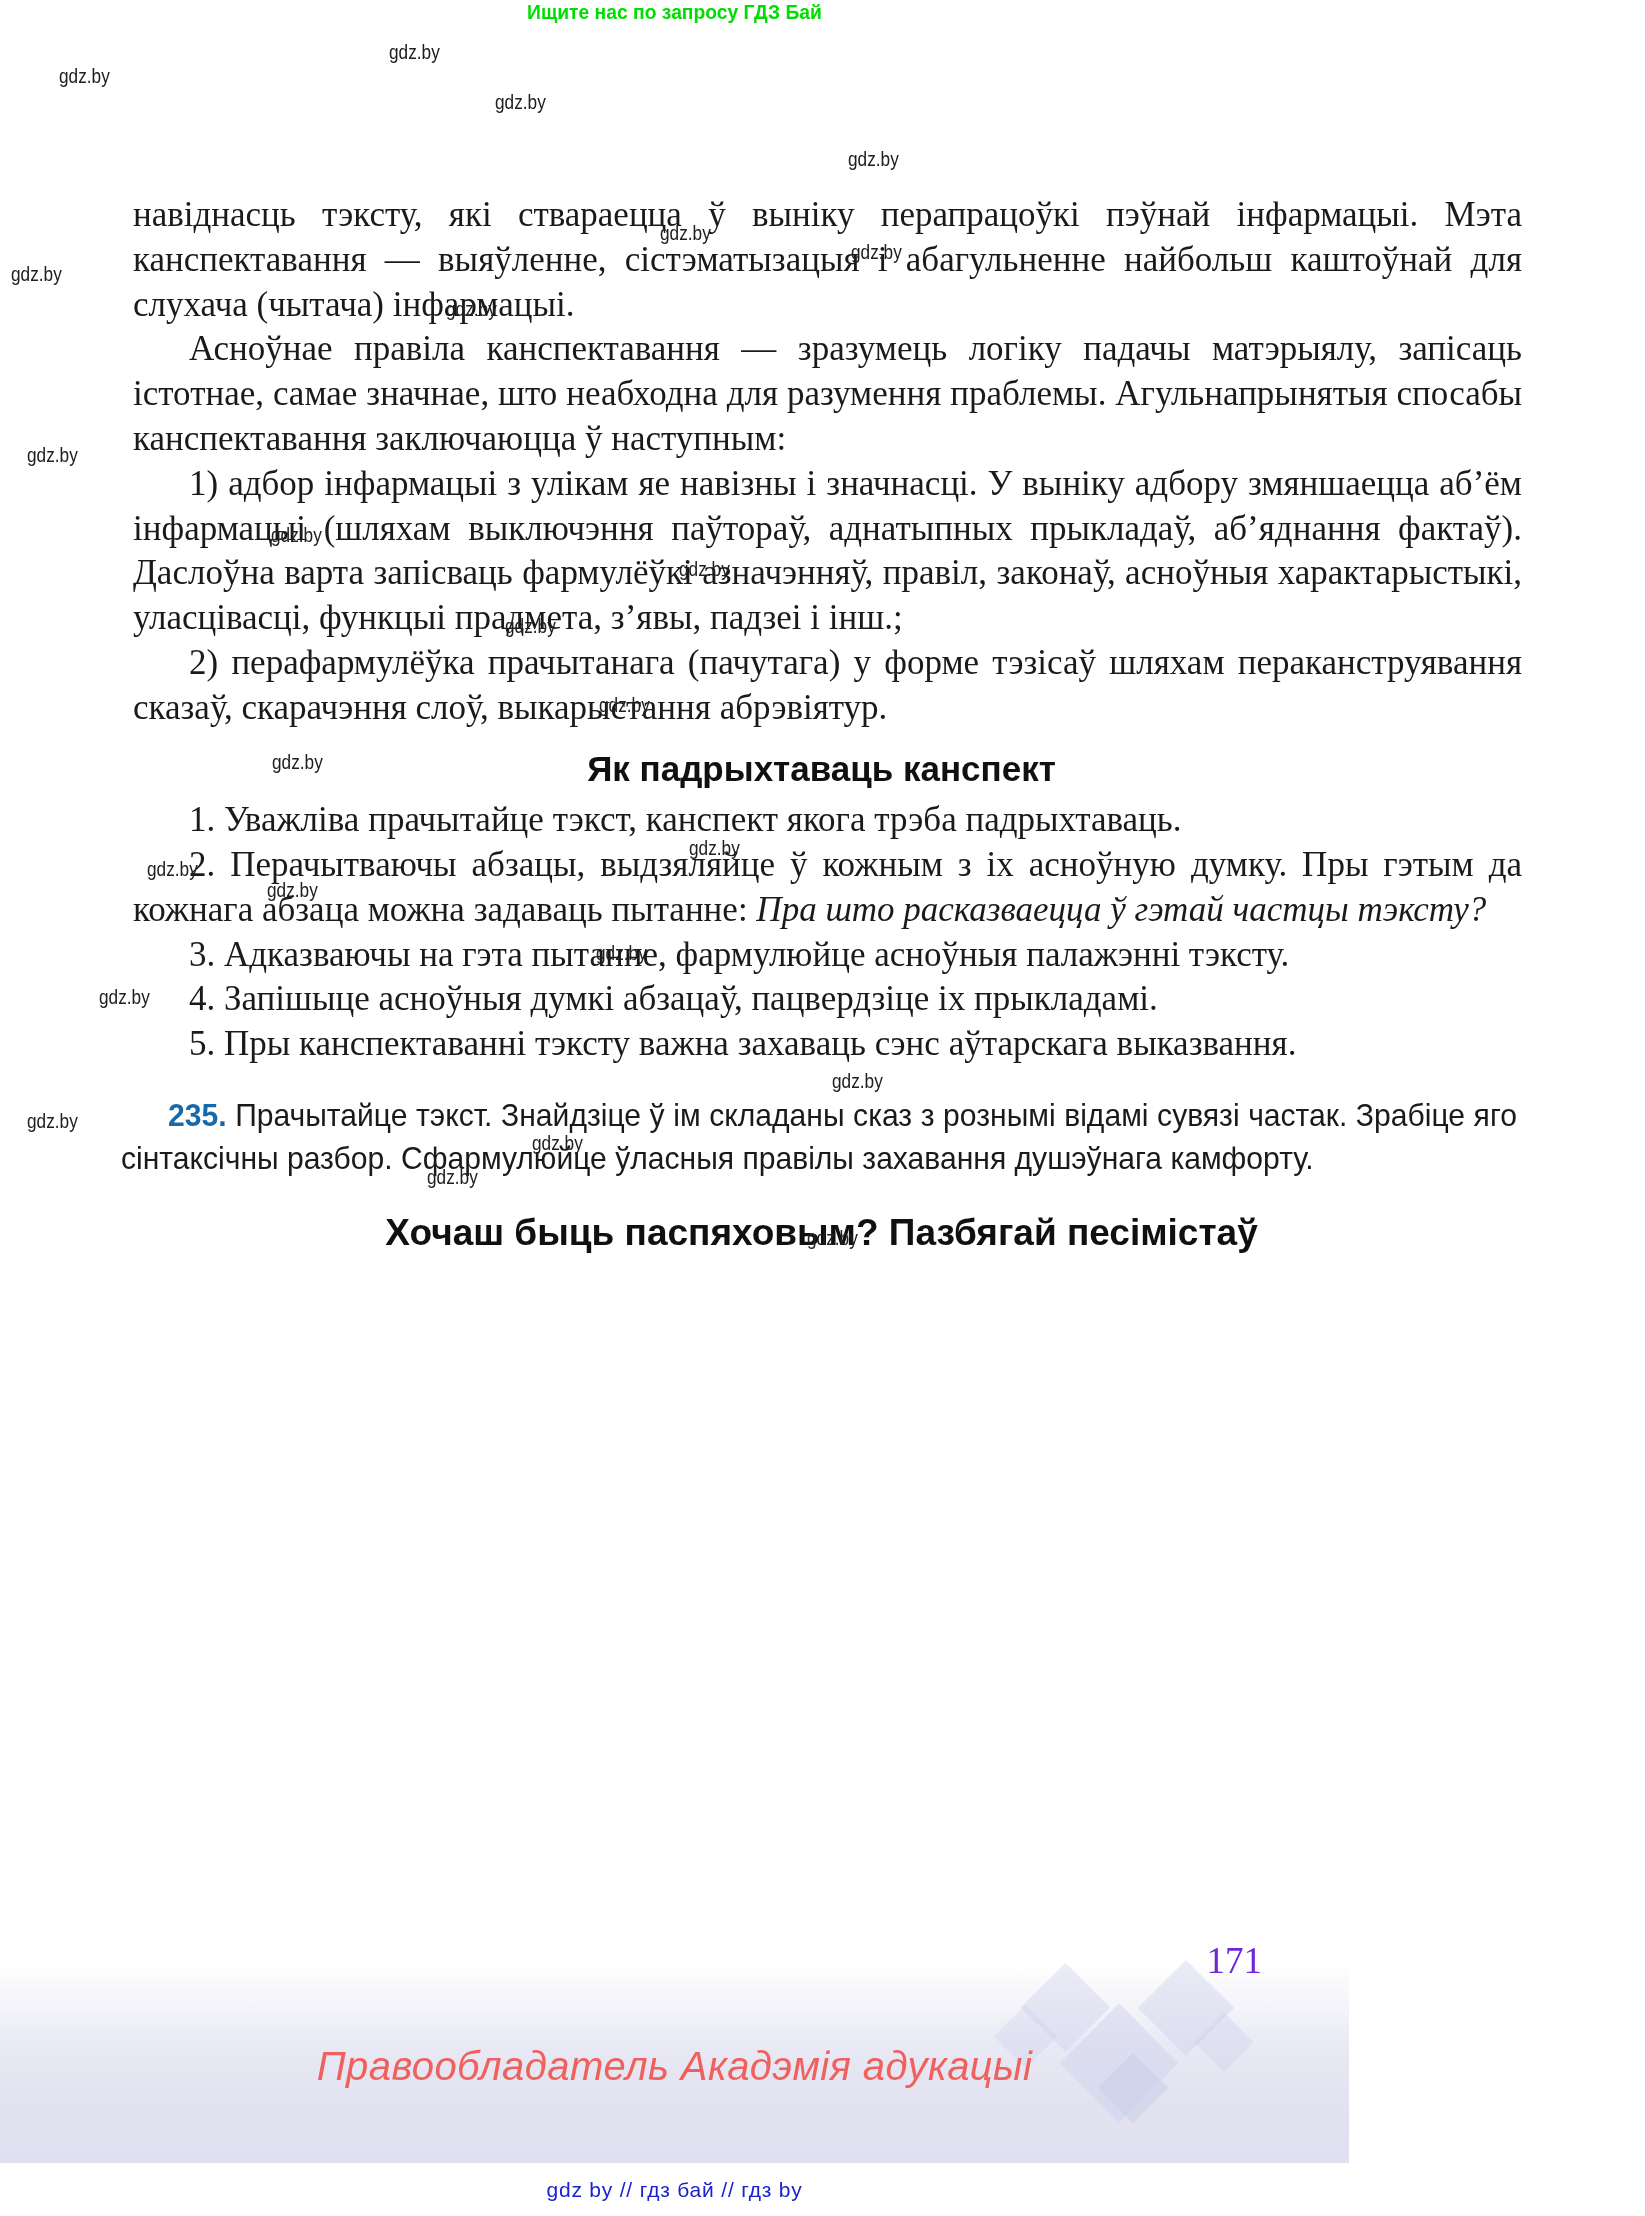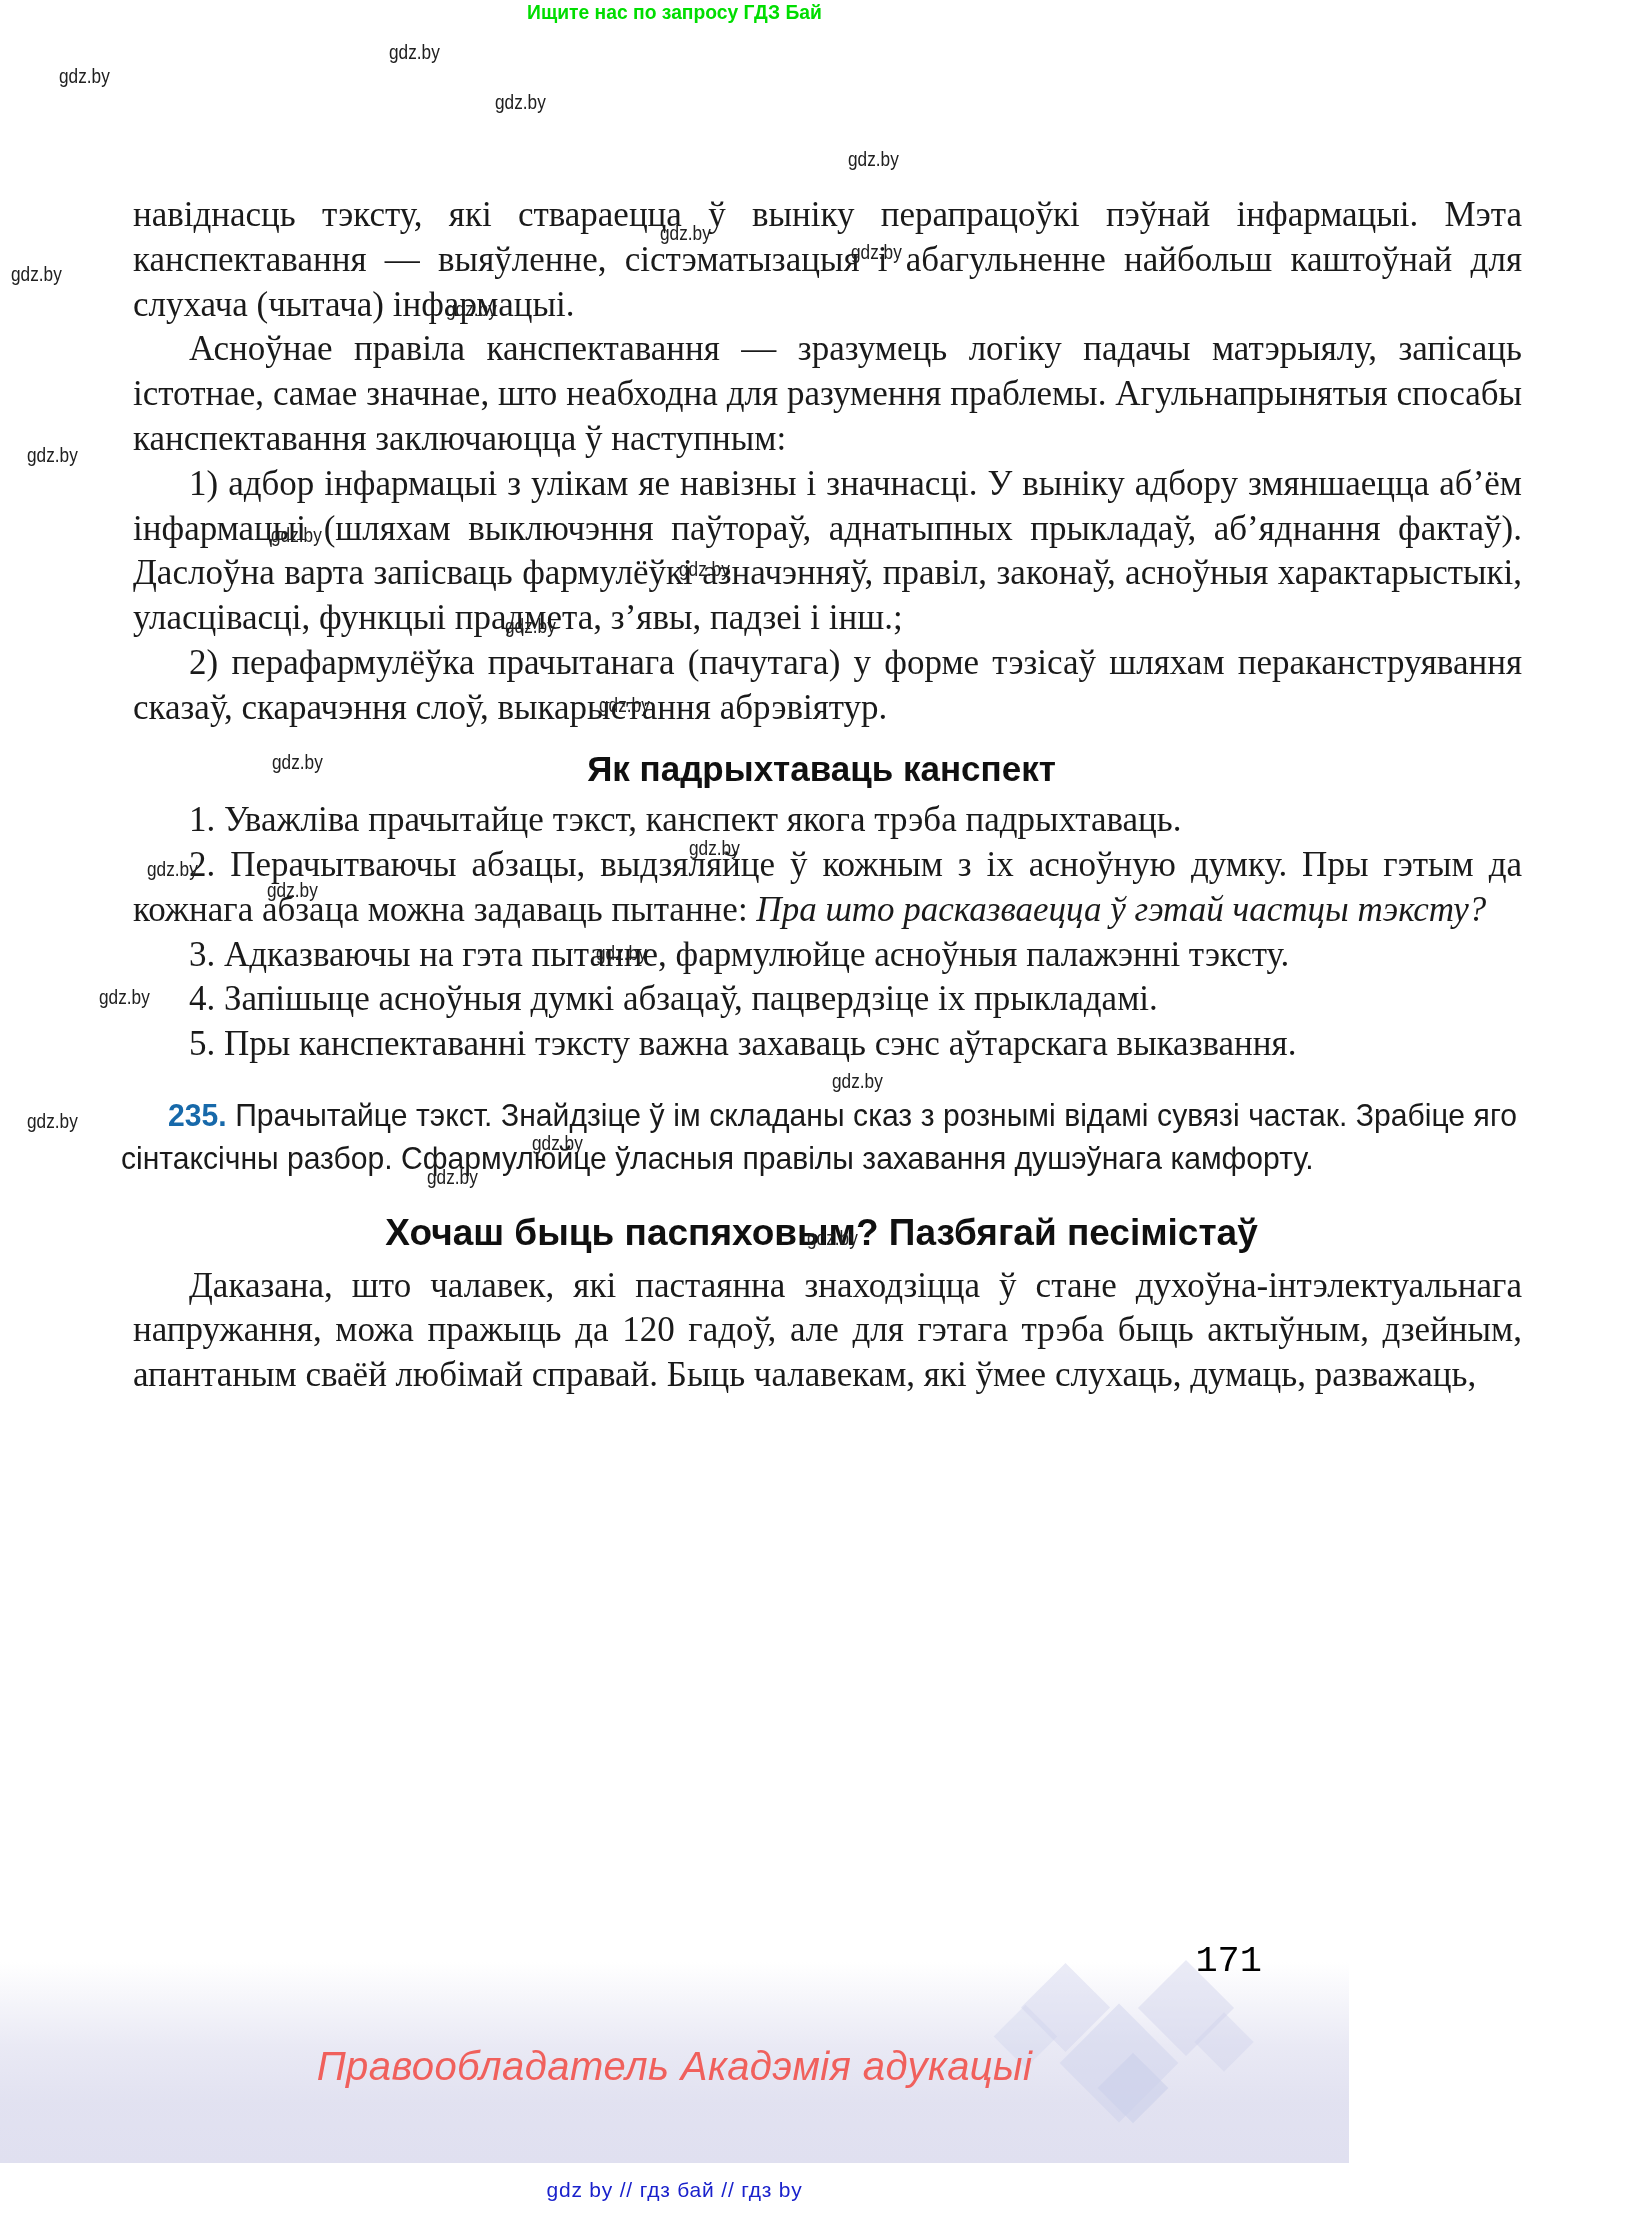--- a/index.html
+++ b/index.html
@@ -120,22 +120,22 @@
   .passage {
     margin-top: 3.2px;
   }
 
   
   #page-number {
     position: absolute;
     right: 87px;
     bottom: 234px;
     font-size: 37px;
-    color: #000000;
-    font-family: Liberation Mono, monospace;
+    color: #6d28d9;
+    font-family: Liberation Serif, serif;
   }
 
   
   #copyright-line {
     position: absolute;
     left: 0;
     bottom: 127px;
     width: 100%;
     text-align: center;
     font-family: "Liberation Sans", "DejaVu Sans", sans-serif;
@@ -207,21 +207,20 @@
     <p class="body-par">3. Адказваючы на гэта пытанне, фармулюйце асноўныя палажэнні тэксту.</p>
 
     <p class="body-par">4. Запішыце асноўныя думкі абзацаў, пацвердзіце іх прыкладамі.</p>
 
     <p class="body-par">5. Пры канспектаванні тэксту важна захаваць сэнс аўтарскага выказвання.</p>
 
     <p class="exercise"><span class="ex-num">235.</span><span> Прачытайце тэкст. Знайдзіце ў ім складаны сказ з рознымі відамі сувязі частак. Зрабіце яго сінтаксічны разбор. Сфармулюйце ўласныя правілы захавання душэўнага камфорту.</span></p>
 
     <h3 class="section-head wide passage">Хочаш быць паспяховым? Пазбягай песімістаў</h3>
 
-    <p class="body-par">Даказана, што чалавек, які пастаянна знаходзіцца ў стане духоўна-інтэлектуальнага напружання, можа пражыць да 120 гадоў, але для гэтага трэба быць актыўным, дзейным, апантаным сваёй любімай справай. Быць чалавекам, які ўмее слухаць, думаць, разважаць,</p>
 
   </div>
 
   <div id="page-number">171</div>
 
   <div id="site-footer">gdz by  //  гдз бай  //  гдз by</div>
 
   <div id="copyright-line">Правообладатель Акадэмія адукацыі</div>
 
   <div id="watermark-layer">

